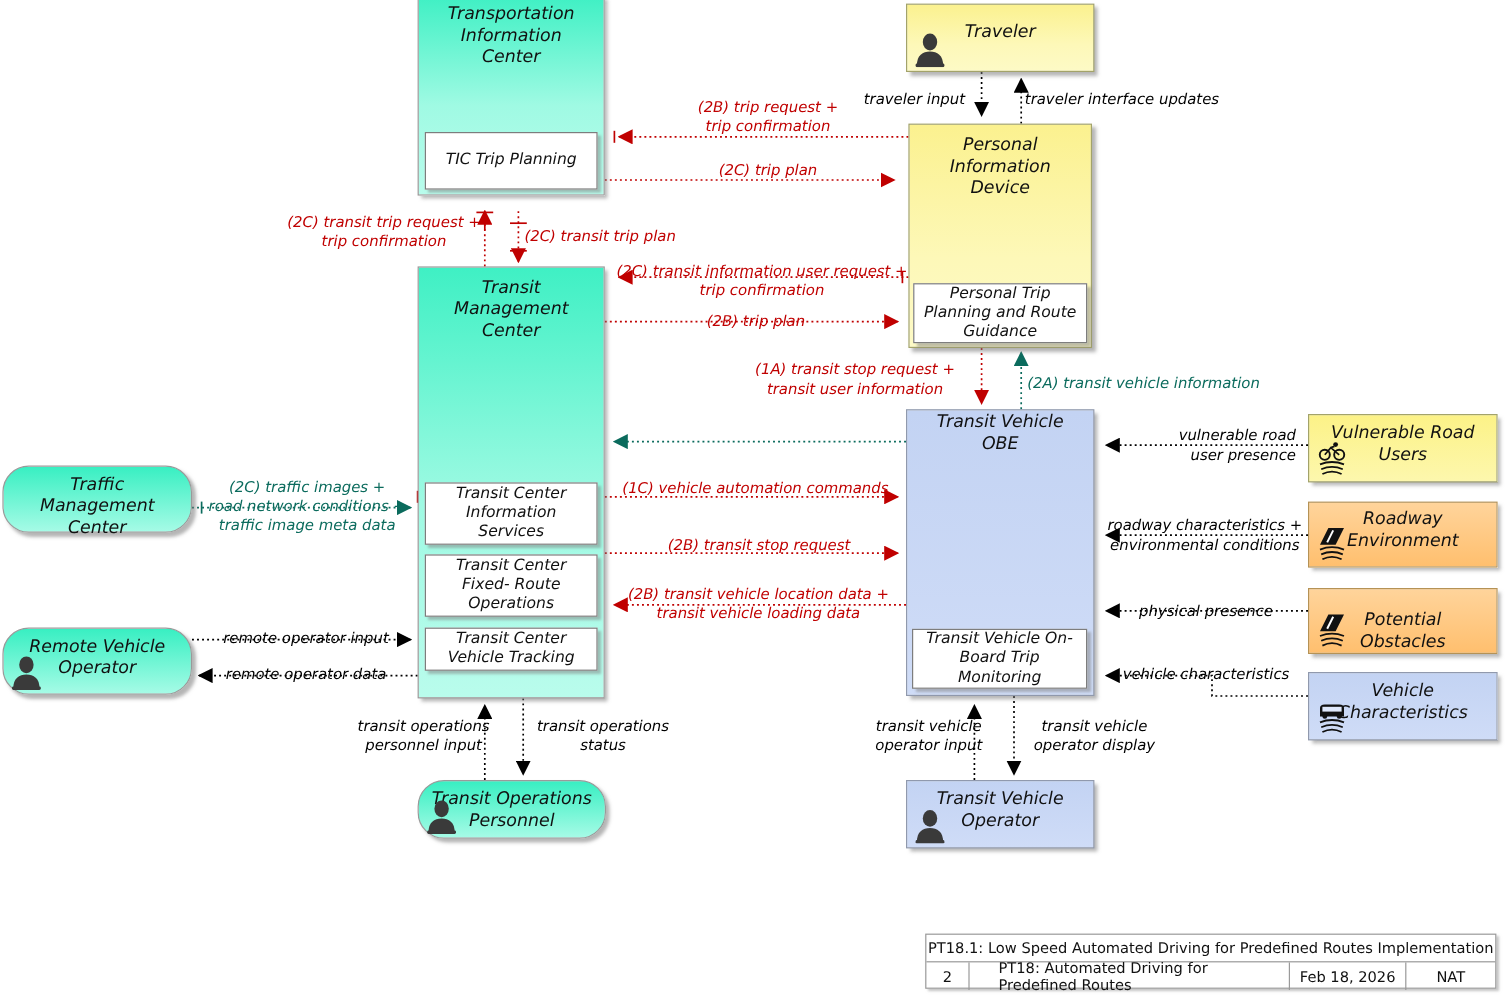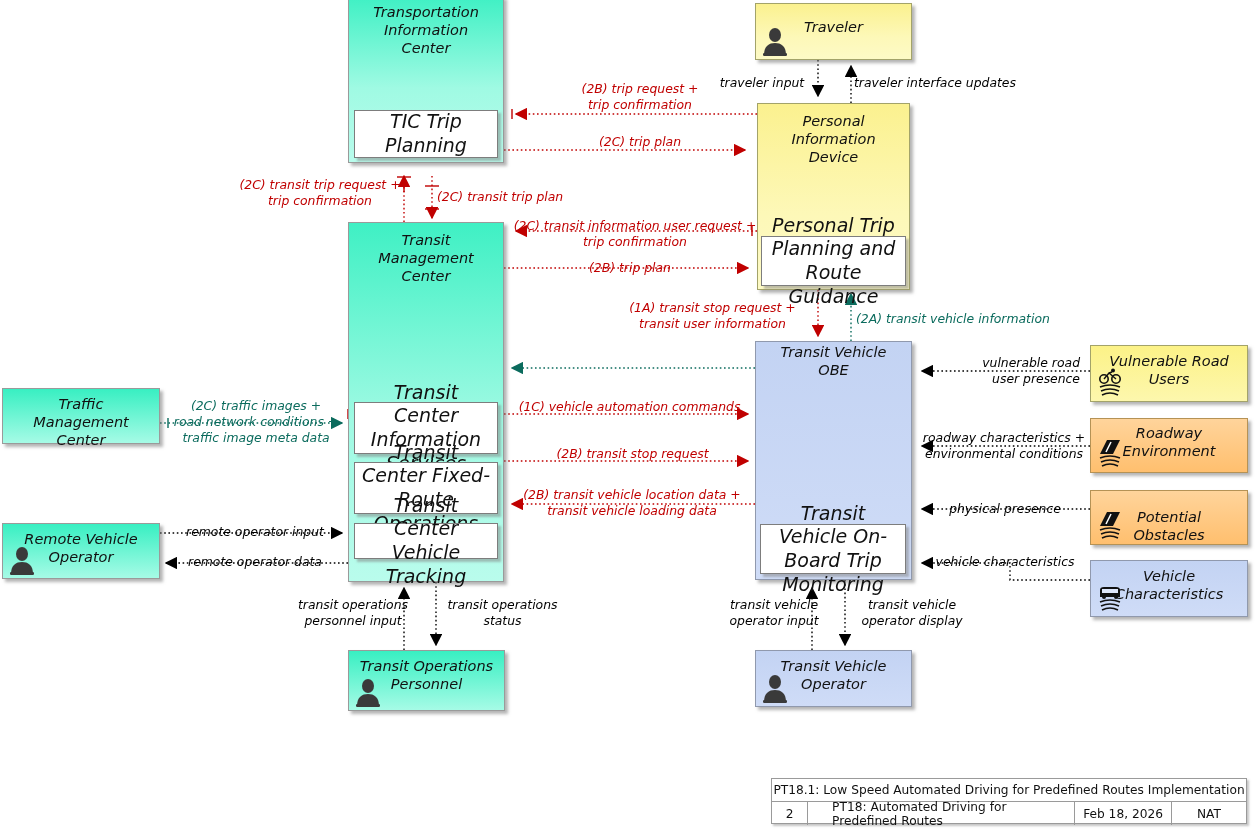--- a/index.html
+++ b/index.html
@@ -7,30 +7,30 @@
   #canvas{position:relative;width:1255px;height:829px;background:#fff;overflow:hidden;}
 
   .box{position:absolute;box-sizing:border-box;border:1px solid #8a8a8a;
        box-shadow:3px 3px 3px rgba(120,120,120,.55);
        display:flex;align-items:flex-start;justify-content:center;}
   .box .title{font-style:italic;font-size:14.5px;color:#111;text-align:center;
        line-height:1.25;padding:6px 10px 0 10px;width:100%;box-sizing:border-box;}
 
   
   .teal   {background:linear-gradient(180deg,#3ff0c4 0%,#9ffae3 55%,#b9fcec 100%);border-color:#9a9a9a;}
-  .tealflat{background:linear-gradient(180deg,#38efc2 0%,#a6fbe6 100%);border-color:#9a9a9a;}
+  .tealflat{background:linear-gradient(180deg,#38efc2 0%,#a6fbe6 100%);border-color:#9a9a9a;border-radius:22px;}
   .yellow {background:linear-gradient(180deg,#fbf18f 0%,#fdf8b8 60%,#fdfac6 100%);border-color:#a3a36a;}
   .yellow2{background:linear-gradient(180deg,#fcf287 0%,#fdf7ad 100%);border-color:#a3a36a;}
   .blue   {background:linear-gradient(180deg,#c3d3f3 0%,#cfdcf7 100%);border-color:#9099ad;}
   .orange {background:linear-gradient(180deg,#ffd49b 0%,#ffbf6e 100%);border-color:#b59255;}
 
   .subbox{position:absolute;box-sizing:border-box;background:#ffffff;border:1px solid #7d7d7d;
      box-shadow:3px 3px 2px rgba(130,130,130,.5);
      display:flex;align-items:center;justify-content:center;text-align:center;
-     font-style:italic;font-size:19px;color:#111;line-height:1.25;padding:2px 6px;}
+     font-style:italic;font-size:13px;color:#111;line-height:1.25;padding:2px 6px;}
 
   
   .glyph{position:absolute;left:6px;bottom:3px;width:26px;height:30px;pointer-events:none;}
 
   
   .lbl{position:absolute;font-style:italic;font-size:12.4px;line-height:1.3;
        text-align:center;white-space:pre;pointer-events:none;}
   .lbl.red{color:#c00000;}
   .lbl.green{color:#0b6b5d;}
   .lbl.black{color:#000;}
@@ -191,21 +191,21 @@
   <div class="box tealflat" style="left:2px;top:523px;width:158px;height:56px;">
     <div class="title" style="padding-top:6px;">Remote Vehicle
 Operator</div>
     <svg class="glyph" viewBox="0 0 26 30">
       <ellipse cx="13" cy="9" rx="6" ry="7" fill="#3a3a3a"></ellipse>
       <path d="M2,29 C2,20 7,17 13,17 C19,17 24,20 24,29 Z" fill="#3a3a3a"></path>
       <rect x="1" y="27" width="24" height="3" rx="1.2" fill="#3a3a3a"></rect>
     </svg>
   </div>
 
-  <div class="box tealflat" style="left:348px;top:650px;width:157px;height:61px;">
+  <div class="box tealflat" style="left:348px;top:650px;width:157px;height:49px;">
     <div class="title" style="padding-top:6px;">Transit Operations
 Personnel</div>
     <svg class="glyph" viewBox="0 0 26 30">
       <ellipse cx="13" cy="9" rx="6" ry="7" fill="#3a3a3a"></ellipse>
       <path d="M2,29 C2,20 7,17 13,17 C19,17 24,20 24,29 Z" fill="#3a3a3a"></path>
       <rect x="1" y="27" width="24" height="3" rx="1.2" fill="#3a3a3a"></rect>
     </svg>
   </div>
 
   <div class="box blue" style="left:755px;top:650px;width:157px;height:57px;">

